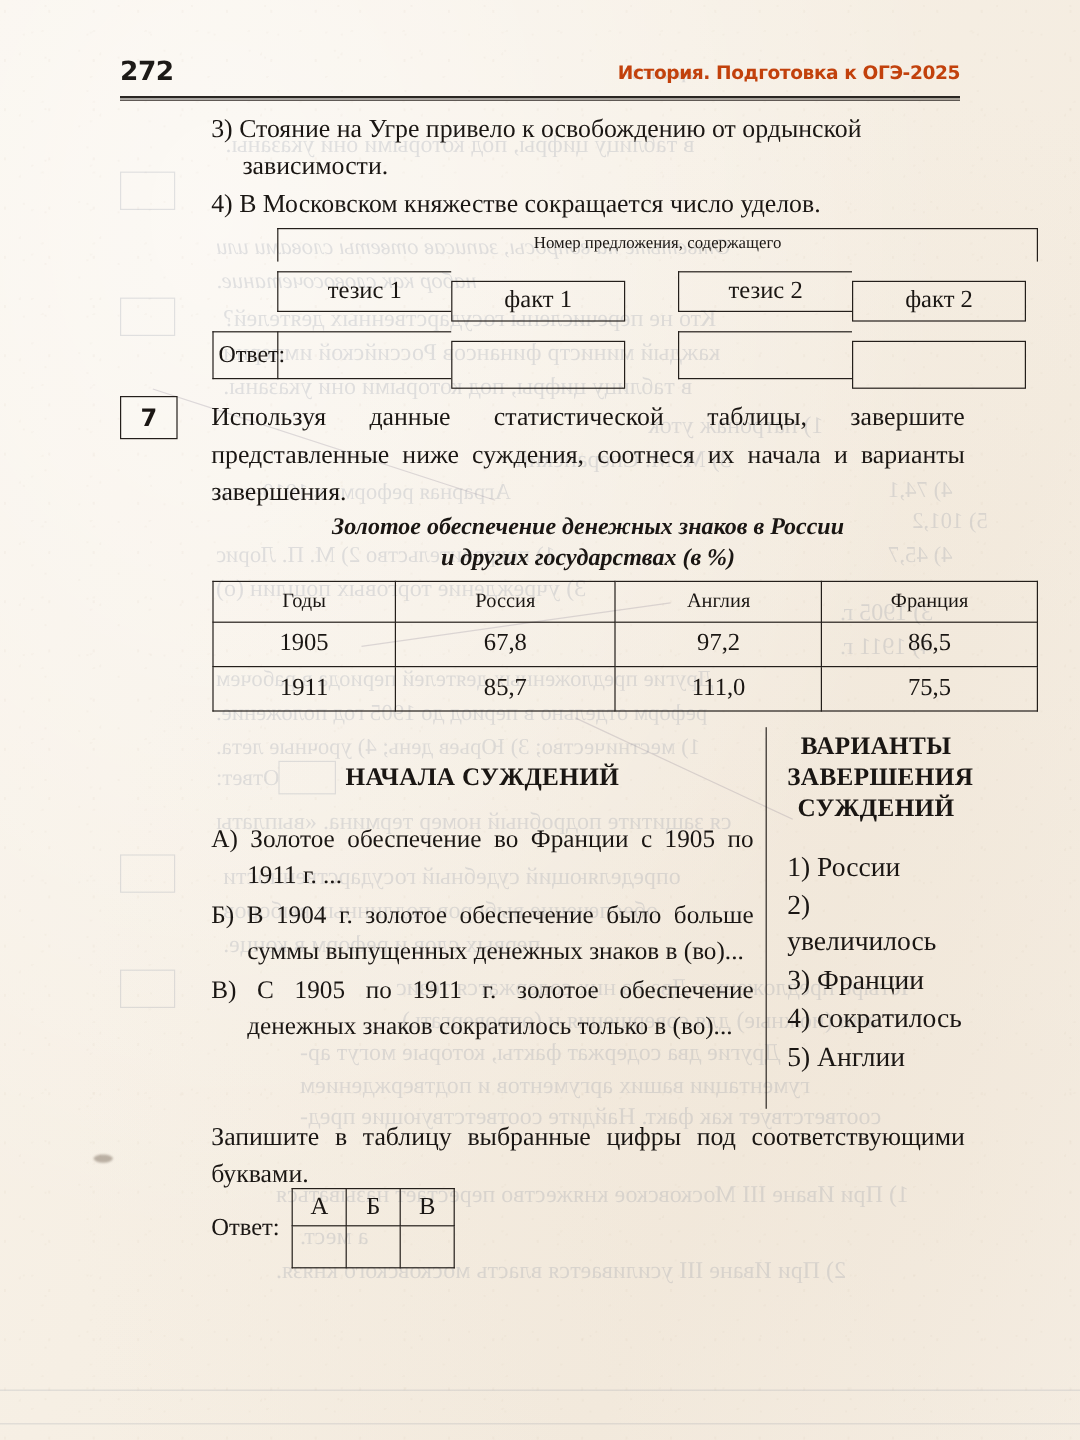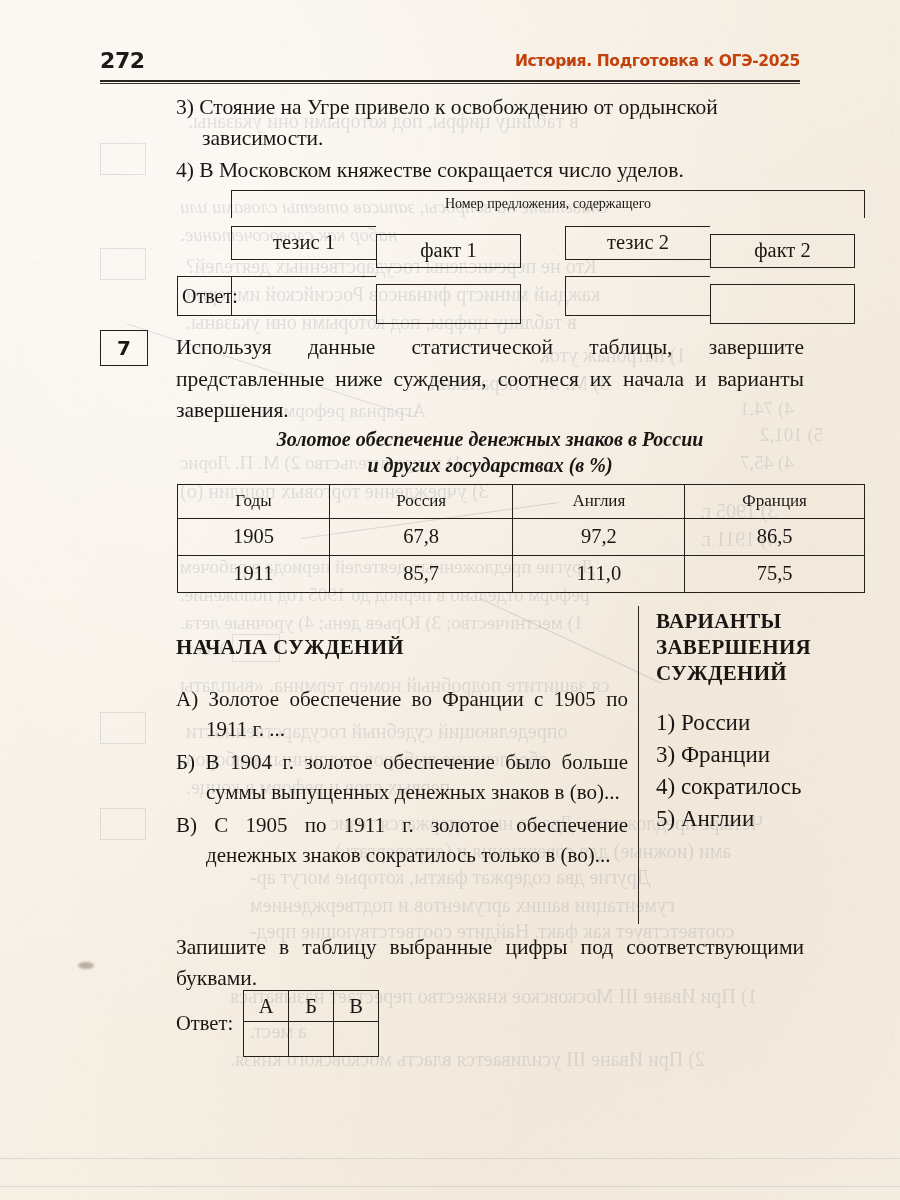--- a/index.html
+++ b/index.html
@@ -249,20 +249,21 @@
     width: 452px;
     top: 0;
   }
   .col-right {
     position: absolute;
     left: 480px;
     right: 0;
     top: 0;
   }
   .col-head {
+    text-align: center;
     font-weight: bold;
     font-size: 21px;
     line-height: 26px;
     letter-spacing: .3px;
   }
   .col-left .col-head { padding-top: 28px; }
   .col-right .col-head { padding-top: 2px; }
 
   .starts {
     margin-top: 24px;
@@ -476,20 +477,21 @@
     </div>
 
     <div class="col-right">
       <div class="col-head">
         <div>ВАРИАНТЫ</div>
         <div>ЗАВЕРШЕНИЯ</div>
         <div>СУЖДЕНИЙ</div>
       </div>
       <div class="ends">
         <div class="li">1) России</div>
+        <div class="li">2) увеличилось</div>
         <div class="li">3) Франции</div>
         <div class="li">4) сократилось</div>
         <div class="li">5) Англии</div>
       </div>
     </div>
   </div>
 
   <div class="closing">Запишите в таблицу выбранные цифры под соответствующими буквами.</div>
 
   <div class="abv-wrap">

